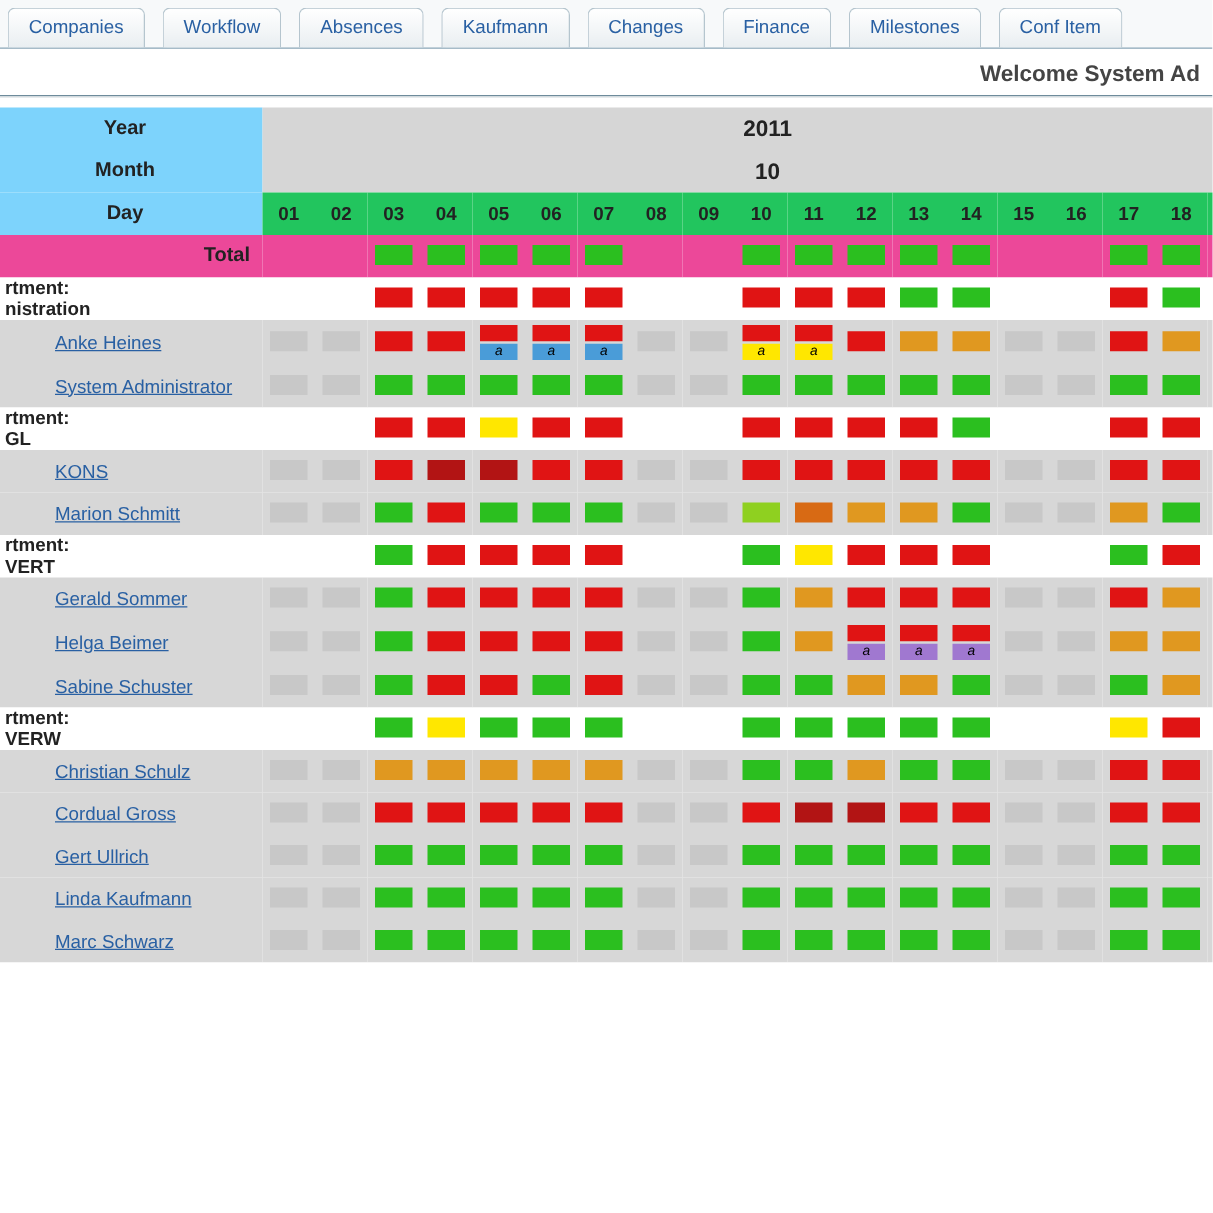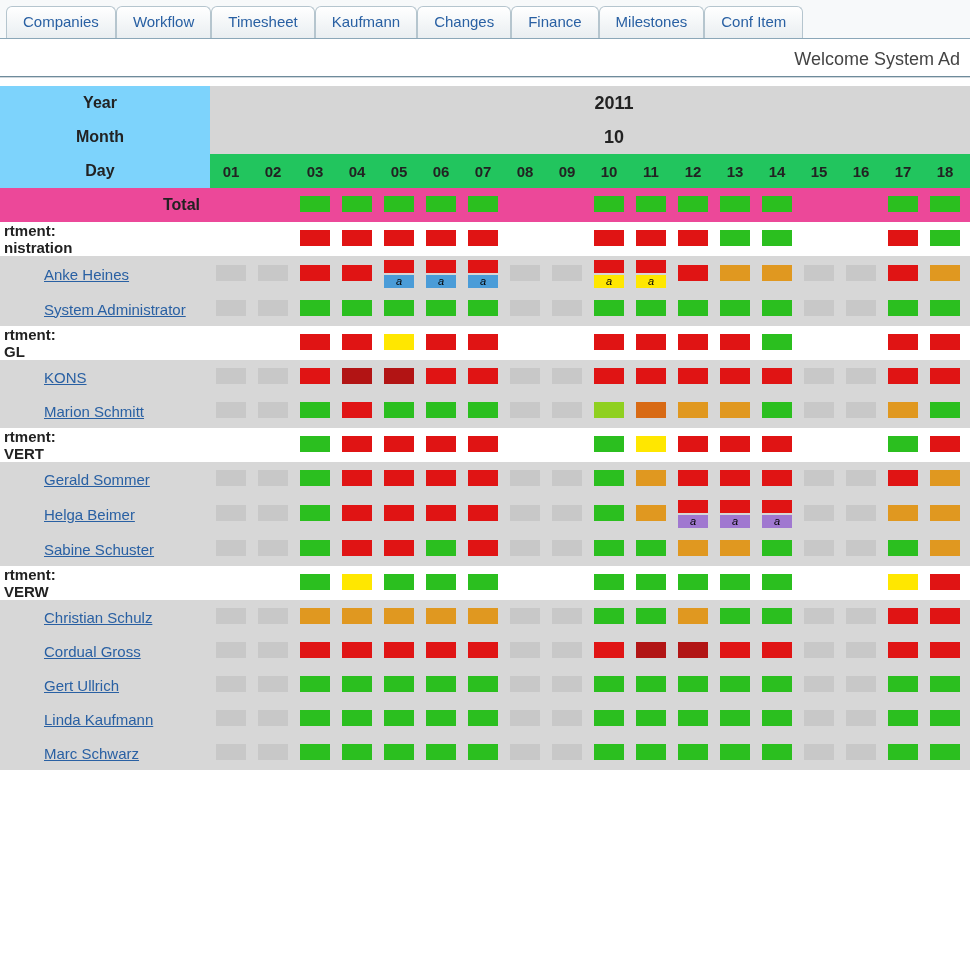--- a/index.html
+++ b/index.html
@@ -7,40 +7,41 @@
     font-family: Verdana, Arial, sans-serif;
     font-size: 13px;
     background: #fff;
     color: #222;
     width: 970px;
     overflow: hidden;
   }
   
   .topbar {
     display: flex;
+    gap: 14px;
     padding: 6px 6px 0 6px;
     border-bottom: 1px solid #8ba7b8;
     background: #f7f9fa;
   }
   .tab {
     background: linear-gradient(#ffffff, #e9eef1);
     border: 1px solid #b5c5ce;
     border-bottom: none;
     border-radius: 6px 6px 0 0;
     padding: 6px 16px 8px 16px;
     color: #2960a3;
     font-size: 15px;
     cursor: pointer;
     white-space: nowrap;
   }
   .welcome {
     text-align: right;
     padding: 10px 10px 6px 0;
     font-size: 18px;
-    font-weight: normal;
+    font-weight: bold;
     color: #444;
     border-bottom: 1px solid #6e8b9b;
   }
   .hr2 { border-bottom: 1px solid #cfd7dc; margin-bottom: 8px; }
 
   
   table.grid {
     border-collapse: collapse;
     width: 100%;
     table-layout: fixed;
@@ -135,21 +136,21 @@
     text-align: center;
     line-height: 13px;
   }
 </style>
 </head>
 <body>
 
 <div class="topbar" id="tabs">
     <div class="tab">Companies</div>
     <div class="tab">Workflow</div>
-    <div class="tab">Timesheet</div>
+    <div class="tab">Absences</div>
     <div class="tab">Kaufmann</div>
     <div class="tab">Changes</div>
     <div class="tab">Finance</div>
     <div class="tab">Milestones</div>
     <div class="tab">Conf Item</div>
   </div>
 <div class="welcome">Welcome System Ad</div>
 <div class="hr2"></div>
 
 <table class="grid">

